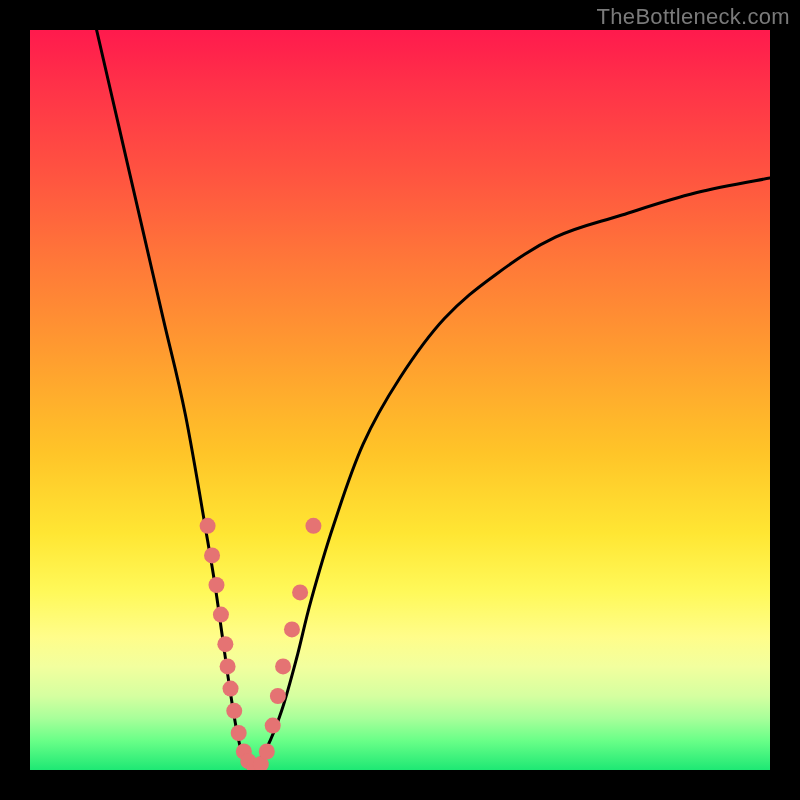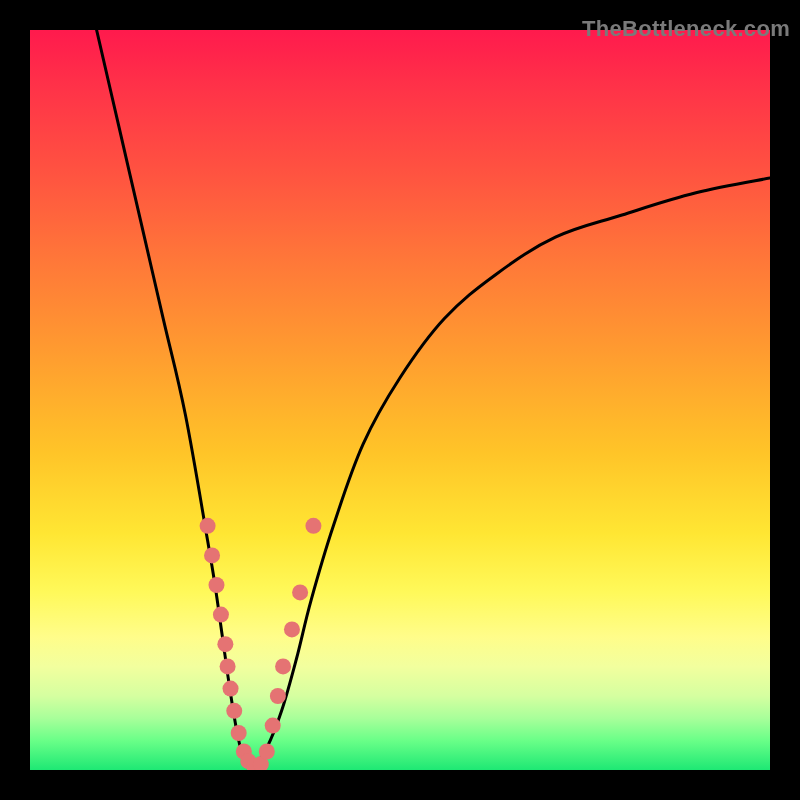--- a/index.html
+++ b/index.html
@@ -37,25 +37,25 @@
   }
   svg.curve {
     position: absolute;
     left: 0;
     top: 0;
     width: 740px;
     height: 740px;
   }
   .watermark {
     position: absolute;
-    top: 16px;
+    top: 4px;
     right: 10px;
     color: #7a7a7a;
     font-size: 22px;
-    font-weight: 700;
+    font-weight: 400;
     letter-spacing: 0.3px;
   }
 </style>
 </head>
 <body>
 
 <div class="frame">
   <svg class="curve" viewBox="0 0 740 740" preserveAspectRatio="none">
     <g>
         <path d="M 66.6 0 C 70.59599999999999 17.31600000000003, 80.808 61.567999999999984, 88.8 96.20000000000005 C 96.792 130.8320000000001, 103.008 157.76799999999992, 111 192.39999999999998 C 118.99199999999998 227.03200000000004, 125.20800000000001 253.96799999999996, 133.2 288.6 C 141.19199999999998 323.23199999999997, 147.40800000000002 344.84, 155.4 384.8 C 163.392 424.76, 172.272 479.964, 177.6 510.6 C 182.92799999999997 541.236, 182.336 537.684, 185 555 C 187.664 572.316, 189.73600000000002 588.152, 192.4 606.8 C 195.064 625.448, 197.13600000000002 641.284, 199.8 658.6 C 202.464 675.9159999999999, 204.53599999999997 689.68, 207.20000000000002 703 C 209.864 716.32, 211.93599999999998 725.94, 214.6 732.6 C 217.26399999999998 739.26, 220.668 738.668, 222 740" stroke="#000000" stroke-width="3" fill="none" stroke-linecap="round"></path>

